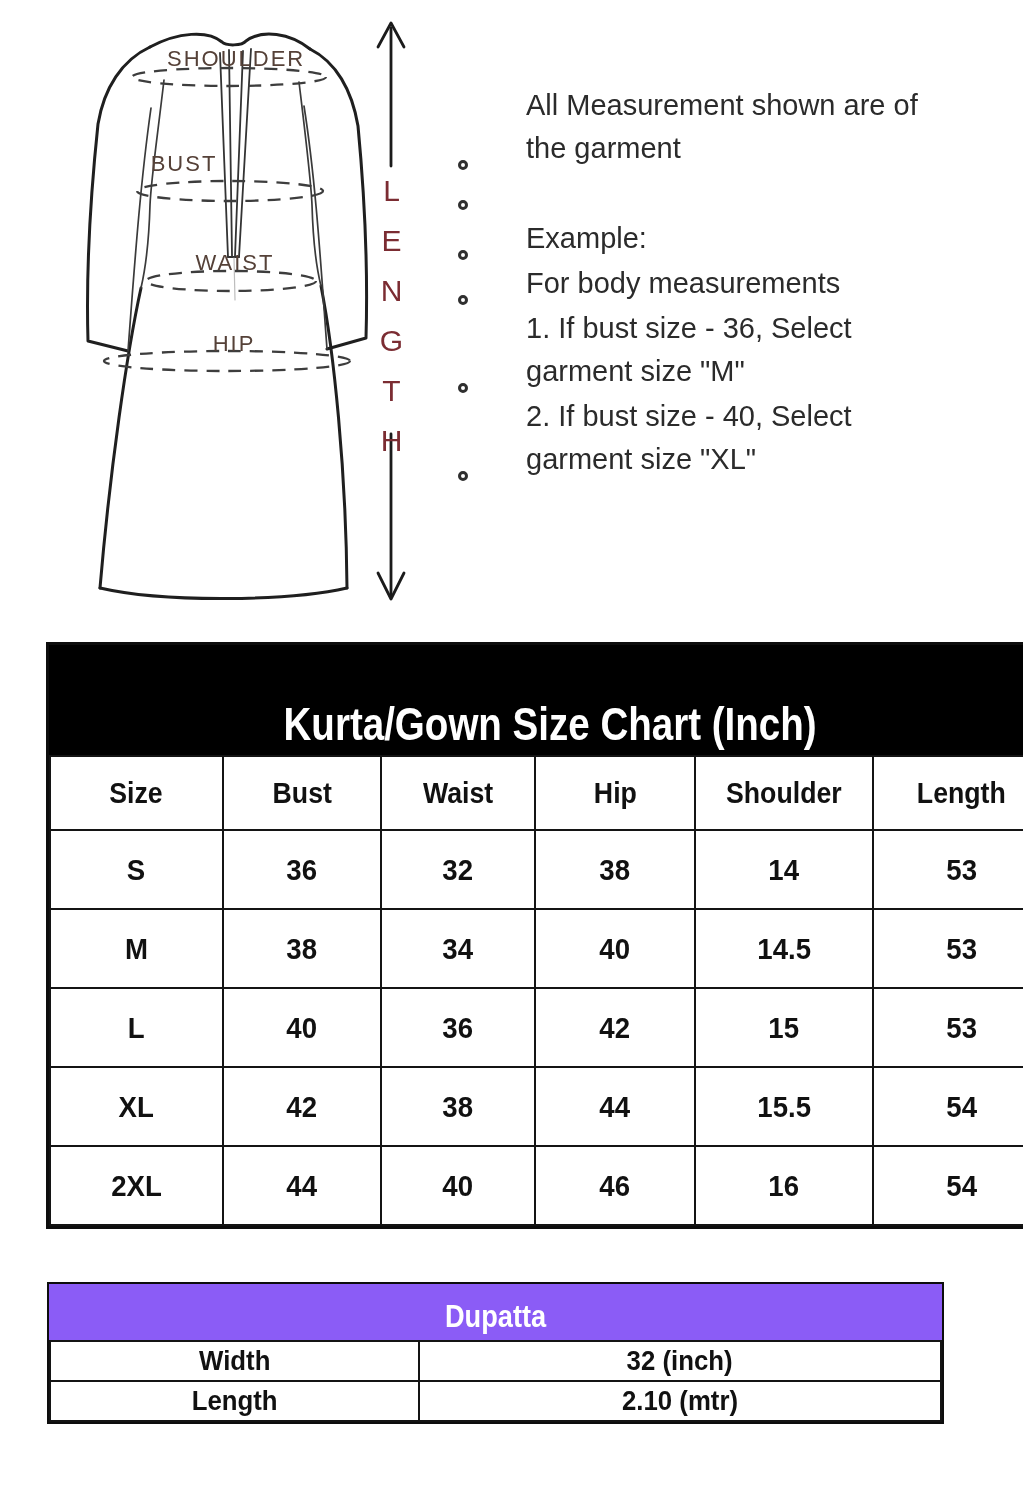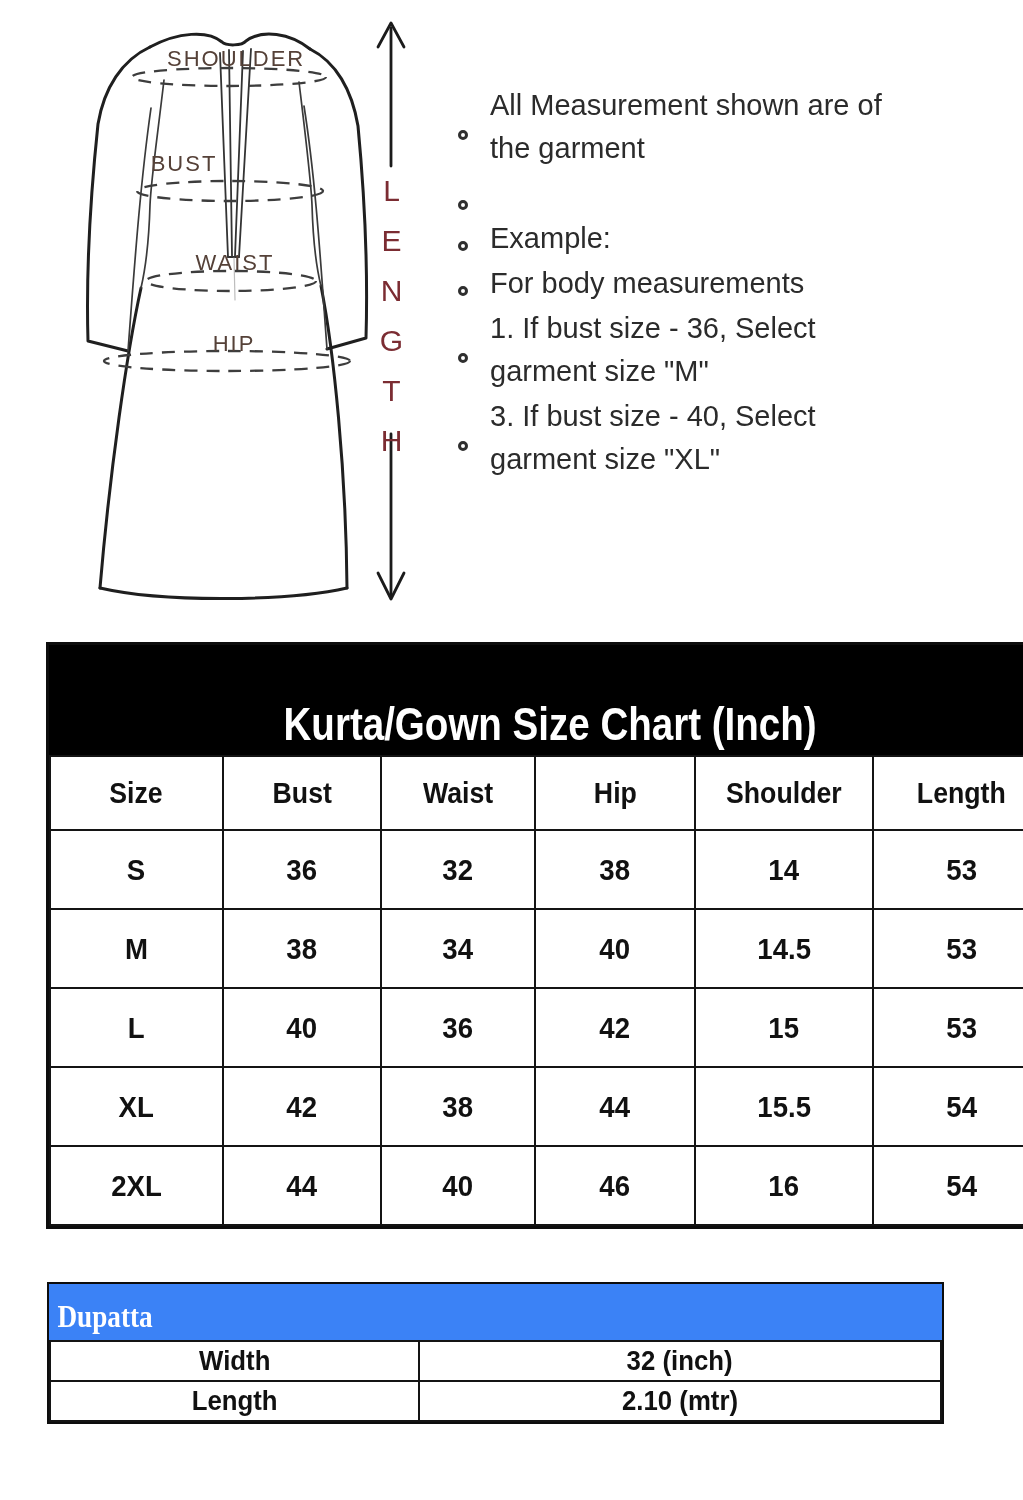--- a/index.html
+++ b/index.html
@@ -30,22 +30,23 @@
 
   .length-label {
     position: absolute; left: 374px; top: 174px;
     writing-mode: vertical-lr; text-orientation: upright;
     font-size: 30px; letter-spacing: 17px;
     color: #7b2c32; font-weight: 400;
   }
 
   .notes { position: absolute; left: 452px; top: 84px; width: 470px; }
   .note {
-    display: flex; align-items: center;
+    display: flex; align-items: flex-end;
     margin-bottom: 2px;
+    gap: 36px;
   }
   .note-1 { margin-bottom: 15px; }
   .note-2 { margin-bottom: 7px; }
   .bullet-ring {
     flex: 0 0 auto;
     width: 10px; height: 10px;
     border: 3px solid #2f2f2f; border-radius: 50%;
     margin: 15px 22px 0 6px;
   }
   .note-text {
@@ -77,24 +78,23 @@
   table.grid thead th { height: 74px; font-size: 29px; }
   table.grid tbody td { height: 79px; font-size: 30px; }
   .cellspan { display: inline-block; transform: scaleX(0.92); }
 
   
   .dupatta {
     position: absolute; left: 47px; top: 1282px; width: 897px;
     border: 2.5px solid #0d0d0d;
   }
   .dupatta-title-bar {
-    height: 56px; background: #3b82f6;
-    display: flex; align-items: center; 
+    height: 56px; background: #8b5cf6;
+    display: flex; align-items: center; justify-content: center;
     padding-top: 8px;
-    font-family: Liberation Serif, serif;
   }
   .dupatta-title {
     color: #ffffff; font-size: 32px; font-weight: 700;
     transform: scaleX(0.85); white-space: nowrap;
   }
   table.dgrid { width: 100%; border-collapse: collapse; table-layout: fixed; }
   table.dgrid td {
     border: 2.4px solid #141414;
     height: 40px; text-align: center; vertical-align: middle;
     font-weight: 700; font-size: 28px; color: #111111;
@@ -169,21 +169,21 @@
     <div class="note">
       <span class="bullet-ring"></span>
       <span class="note-text">For body measurements</span>
     </div>
     <div class="note">
       <span class="bullet-ring"></span>
       <span class="note-text">1. If bust size - 36, Select garment size "M"</span>
     </div>
     <div class="note">
       <span class="bullet-ring"></span>
-      <span class="note-text">3. If bust size - 40, Select garment size "XL"</span>
+      <span class="note-text">2. If bust size - 40, Select garment size "XL"</span>
     </div>
   </div>
 </div>
 
 <div class="size-chart">
   <div class="chart-title-bar">
     <span class="chart-title">Kurta/Gown Size Chart (Inch)</span>
   </div>
   <table class="grid">
     <colgroup>

